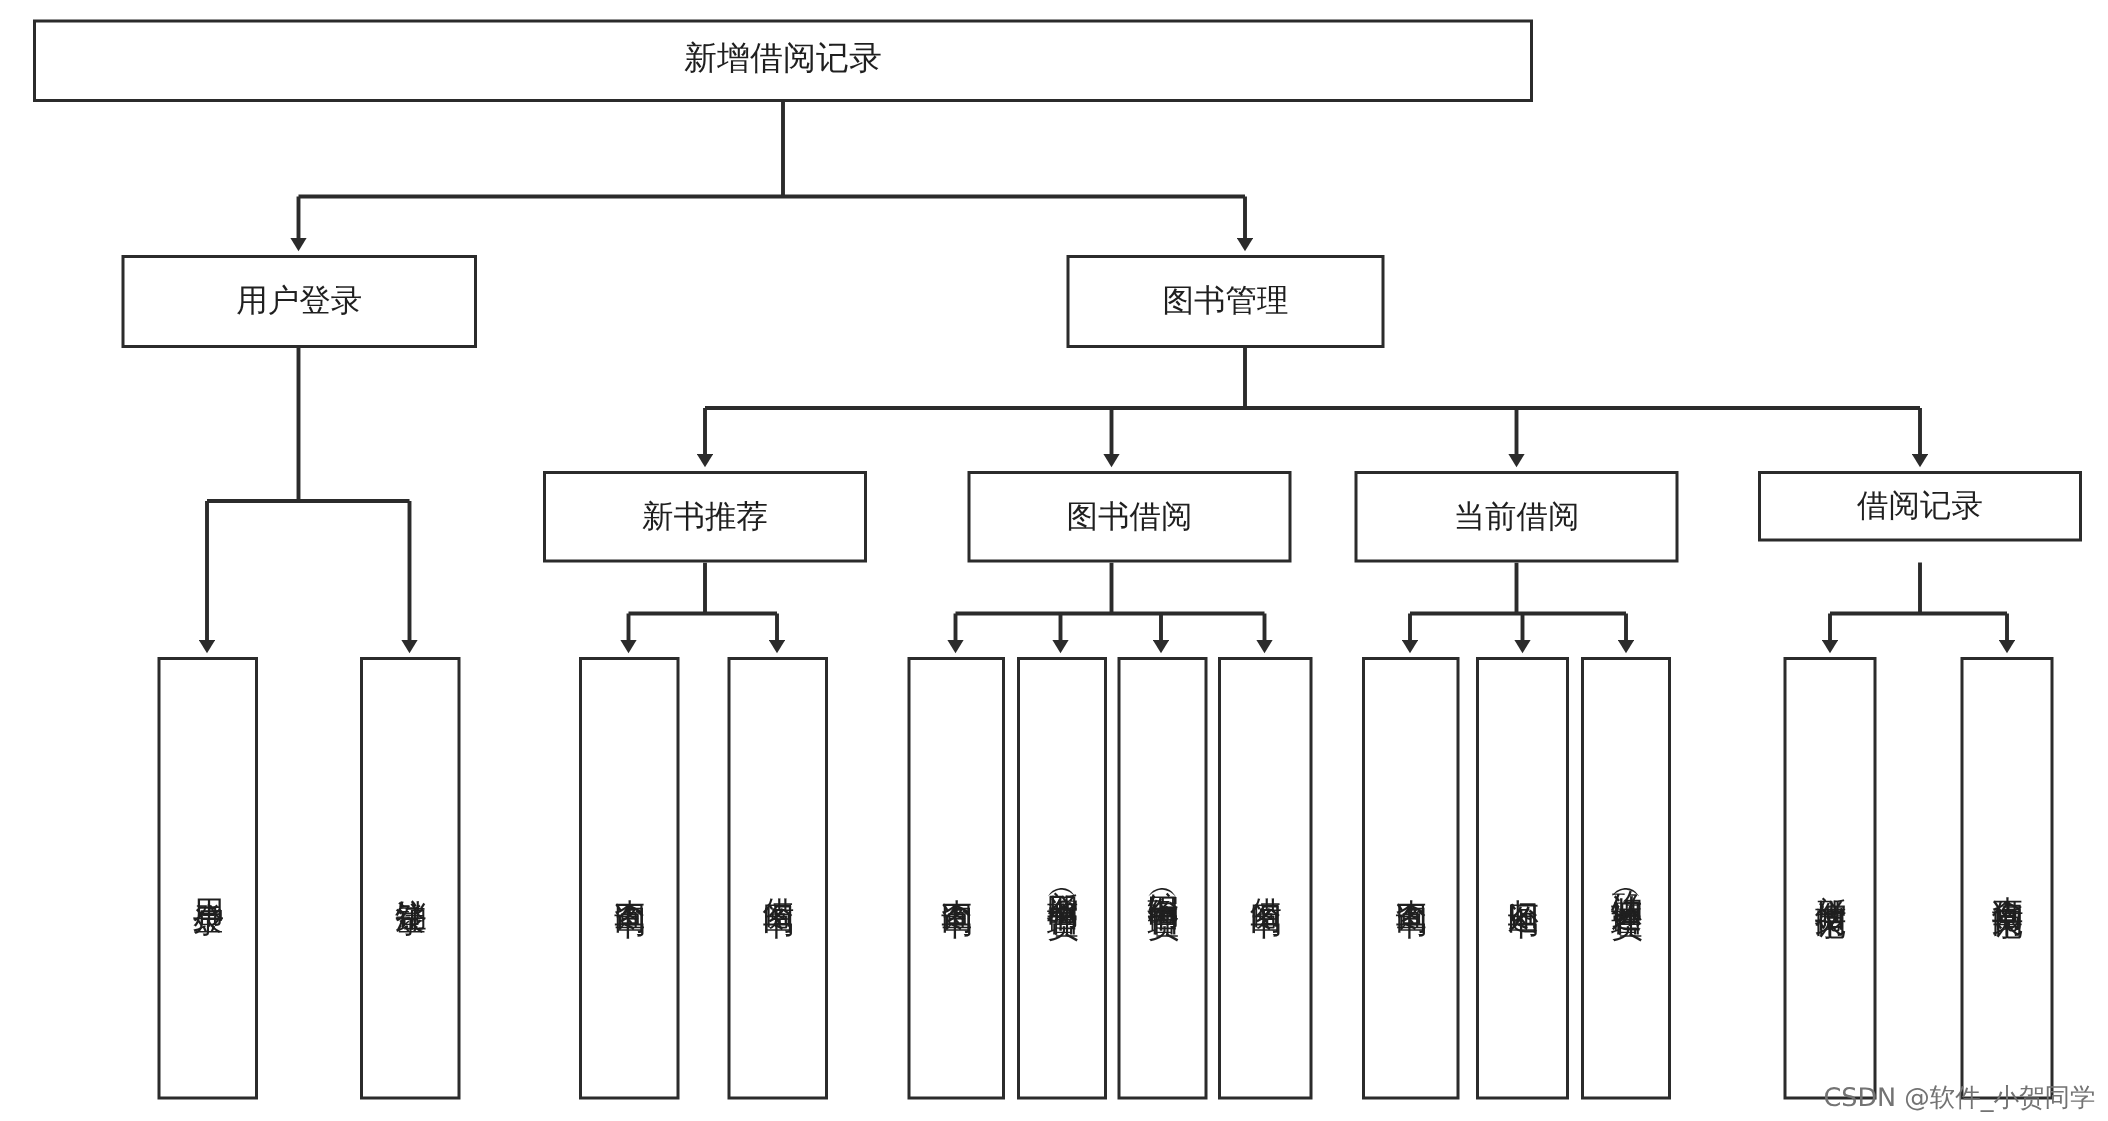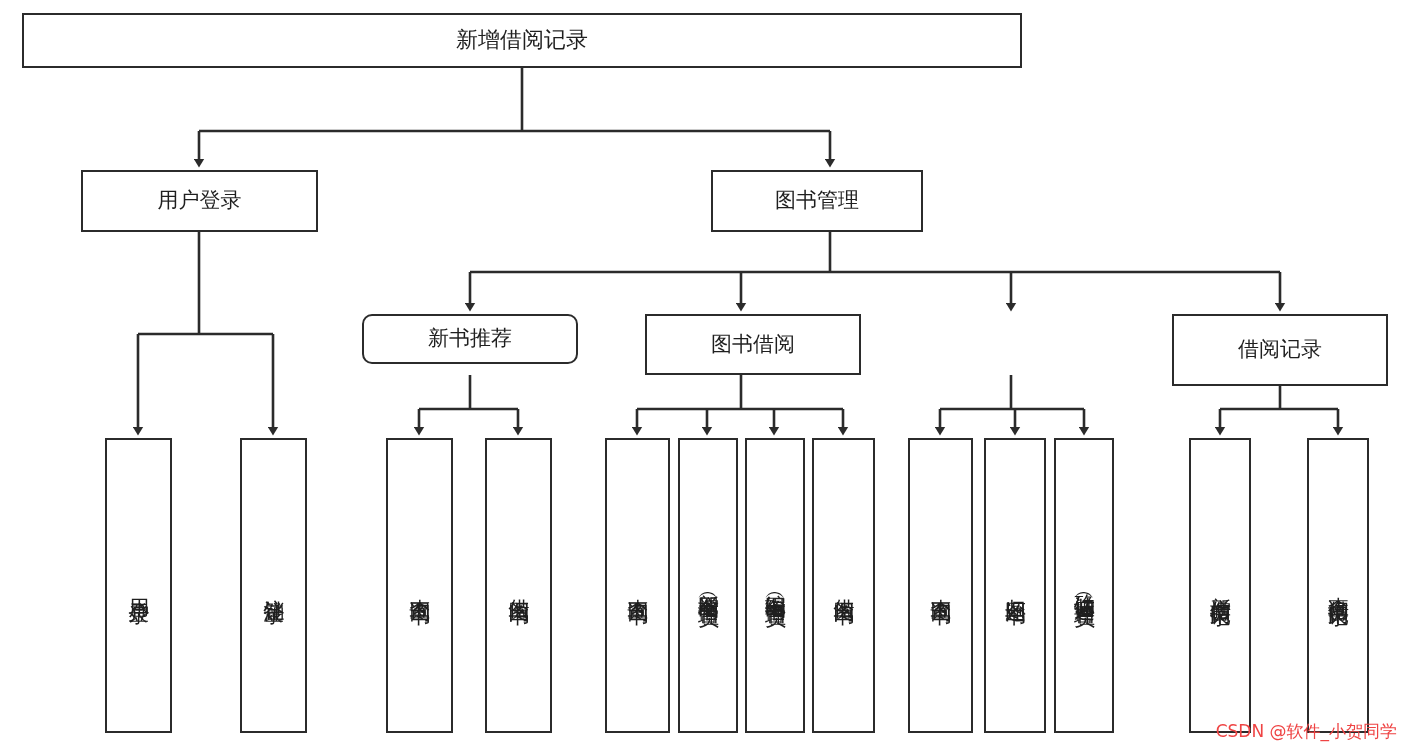--- a/index.html
+++ b/index.html
@@ -56,21 +56,21 @@
     text-orientation: upright;
     font-size: 21px;
     letter-spacing: 2px;
     line-height: 1;
   }
   .watermark {
     position: absolute;
     right: 8px;
     bottom: 4px;
     font-size: 17px;
-    color: #ef4444;
+    color: #737373;
     z-index: 6;
     white-space: nowrap;
     font-family: "DejaVu Sans", "Liberation Sans", sans-serif;
   }
 </style>
 </head>
 <body>
 
 <div id="canvas">
 
@@ -128,27 +128,30 @@
     <span class="label">新增借阅记录</span>
   </div>
 
   <div class="node h" id="node-l2-0" style="left: 81px; top: 170px; width: 237px; height: 62px;">
     <span class="label">用户登录</span>
   </div>
   <div class="node h" id="node-l2-1" style="left: 711px; top: 170px; width: 212px; height: 62px;">
     <span class="label">图书管理</span>
   </div>
 
-  <div class="node h" id="node-l3-0" style="left: 362px; top: 314px; width: 216px; height: 50px; border-radius: 10px;">
+  <div class="node h" id="node-l3-0" style="left: 362px; top: 314px; width: 216px; height: 61px;">
     <span class="label">新书推荐</span>
   </div>
   <div class="node h" id="node-l3-1" style="left: 633px; top: 314px; width: 216px; height: 61px; margin-left: 12px;">
     <span class="label">图书借阅</span>
   </div>
-  <div class="node h" id="node-l3-3" style="left: 1172px; top: 314px; width: 216px; height: 72px;">
+  <div class="node h" id="node-l3-2" style="left: 903px; top: 314px; width: 216px; height: 61px;">
+    <span class="label">当前借阅</span>
+  </div>
+  <div class="node h" id="node-l3-3" style="left: 1172px; top: 314px; width: 216px; height: 47px;">
     <span class="label">借阅记录</span>
   </div>
 
   <div class="node v" id="node-leaf-0" style="left: 105px; top: 438px; width: 67px; height: 295px;">
     <span class="label">用户登录</span>
   </div>
   <div class="node v" id="node-leaf-1" style="left: 240px; top: 438px; width: 67px; height: 295px;">
     <span class="label">注销登录</span>
   </div>
   <div class="node v" id="node-leaf-2" style="left: 386px; top: 438px; width: 67px; height: 295px;">

